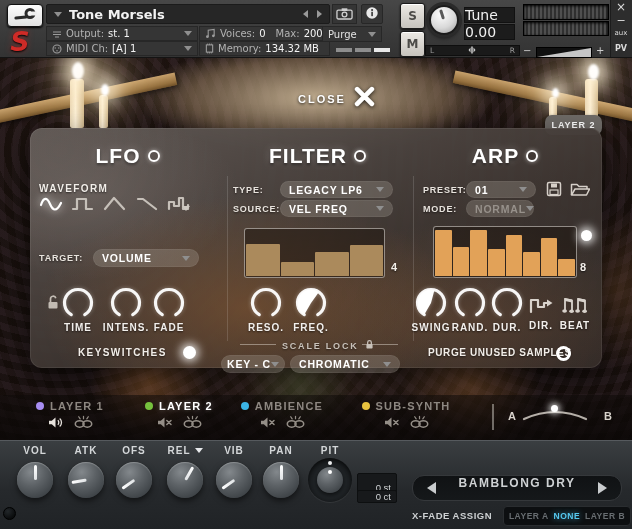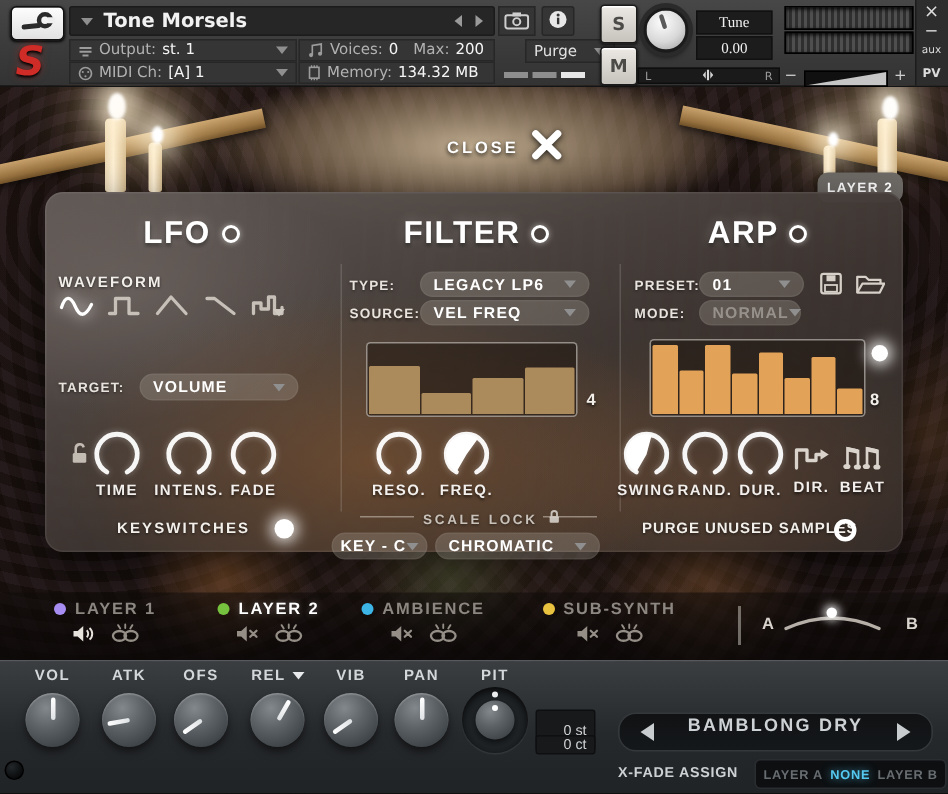--- a/index.html
+++ b/index.html
@@ -51,22 +51,22 @@
   .tri-right{width:0;height:0;border-top:4px solid transparent;border-bottom:4px solid transparent;
              border-left:5px solid #9a9a9a;display:inline-block;}
   .hbtn{background:#353535;border:1px solid #272727;display:flex;align-items:center;justify-content:center;}
   .sm-btn{background:linear-gradient(#ece9e4,#c6c3bd);border:1px solid #1a1a1a;border-radius:3px;
           color:#4c4b48;font-size:12px;font-weight:bold;display:flex;align-items:center;justify-content:center;
           box-shadow:inset 0 1px 0 #fff, 0 1px 2px #111;}
   .tknob{border-radius:50%;background:radial-gradient(circle at 40% 30%, #fdfdfd, #d8d8d8 55%, #9a9a9a);
          border:2px solid #1b1b1b;box-shadow:0 0 0 3px #2a2a2a, 0 2px 5px #000;}
   .tptr{position:absolute;left:50%;top:2px;width:3px;height:10px;margin-left:-1.5px;background:#5a5a5a;
         border-radius:2px;transform-origin:50% 13px;}
-  .tbox{background:#1c1c1c;border:1px solid #111;color:#f0f0f0;font-size:10px;display:flex;
-        align-items:center;justify-content:center;font-family:Liberation Serif, serif;}
+  .tbox{background:#1c1c1c;border:1px solid #111;color:#f0f0f0;font-size:14px;display:flex;
+        align-items:center;justify-content:flex-start;}
   .meter{background:#0e0e0e;border:1px solid #000;box-shadow:inset 0 1px 3px #000;
          background-image:repeating-linear-gradient(90deg,#4f4f4f 0 2px,#2f2f2f 2px 4px);}
   .panstrip{background:#1a1a1a;border:1px solid #0e0e0e;display:flex;align-items:center;
             justify-content:space-between;padding:0 4px;font-size:7.5px;color:#9a9a9a;box-sizing:border-box;}
   .right-rail{background:#2d2d2d;border-left:1px solid #1c1c1c;color:#dcdcdc;text-align:center;}
   .rail-item{position:absolute;left:0;width:22px;text-align:center;color:#dcdcdc;}
   .mini-meter{display:flex;gap:3px;}
   .mini-meter span{width:16px;height:4px;background:#8e8e8e;display:inline-block;}
   .mini-meter span:last-child{background:#e8e8e8;}
 
@@ -648,21 +648,21 @@
             <circle cx="9" cy="7.5" r="2.5" fill="none" stroke="#cfcfcf" stroke-width="1.4"></circle>
           </svg></span>
     </div>
     <div class="hbtn abs" style="left:361px;top:4px;width:20px;height:18px;border-radius:2px;">
       <span><svg width="14" height="14" viewBox="0 0 16 16">
             <circle cx="8" cy="8" r="6.5" fill="#e8e8e8"></circle>
             <rect x="7.2" y="6.6" width="1.8" height="5" fill="#333"></rect>
             <circle cx="8.1" cy="4.6" r="1.2" fill="#333"></circle>
           </svg></span>
     </div>
-    <div class="hcell abs" style="left:322px;top:26px;width:60px;height:16px;margin-left:28px;">
+    <div class="hcell abs" style="left:322px;top:26px;width:60px;height:16px;">
       <span class="hval" style="color:#e2e2e2;">Purge</span>
       <span class="tri-down dim" style="margin-left:auto;"></span>
     </div>
     <div class="mini-meter abs" style="left:336px;top:48px;">
       <span></span>
         <span></span>
         <span></span>
     </div>
     <div class="sm-btn abs" style="left:400px;top:3px;width:23px;height:24px;">
       <span>S</span>

